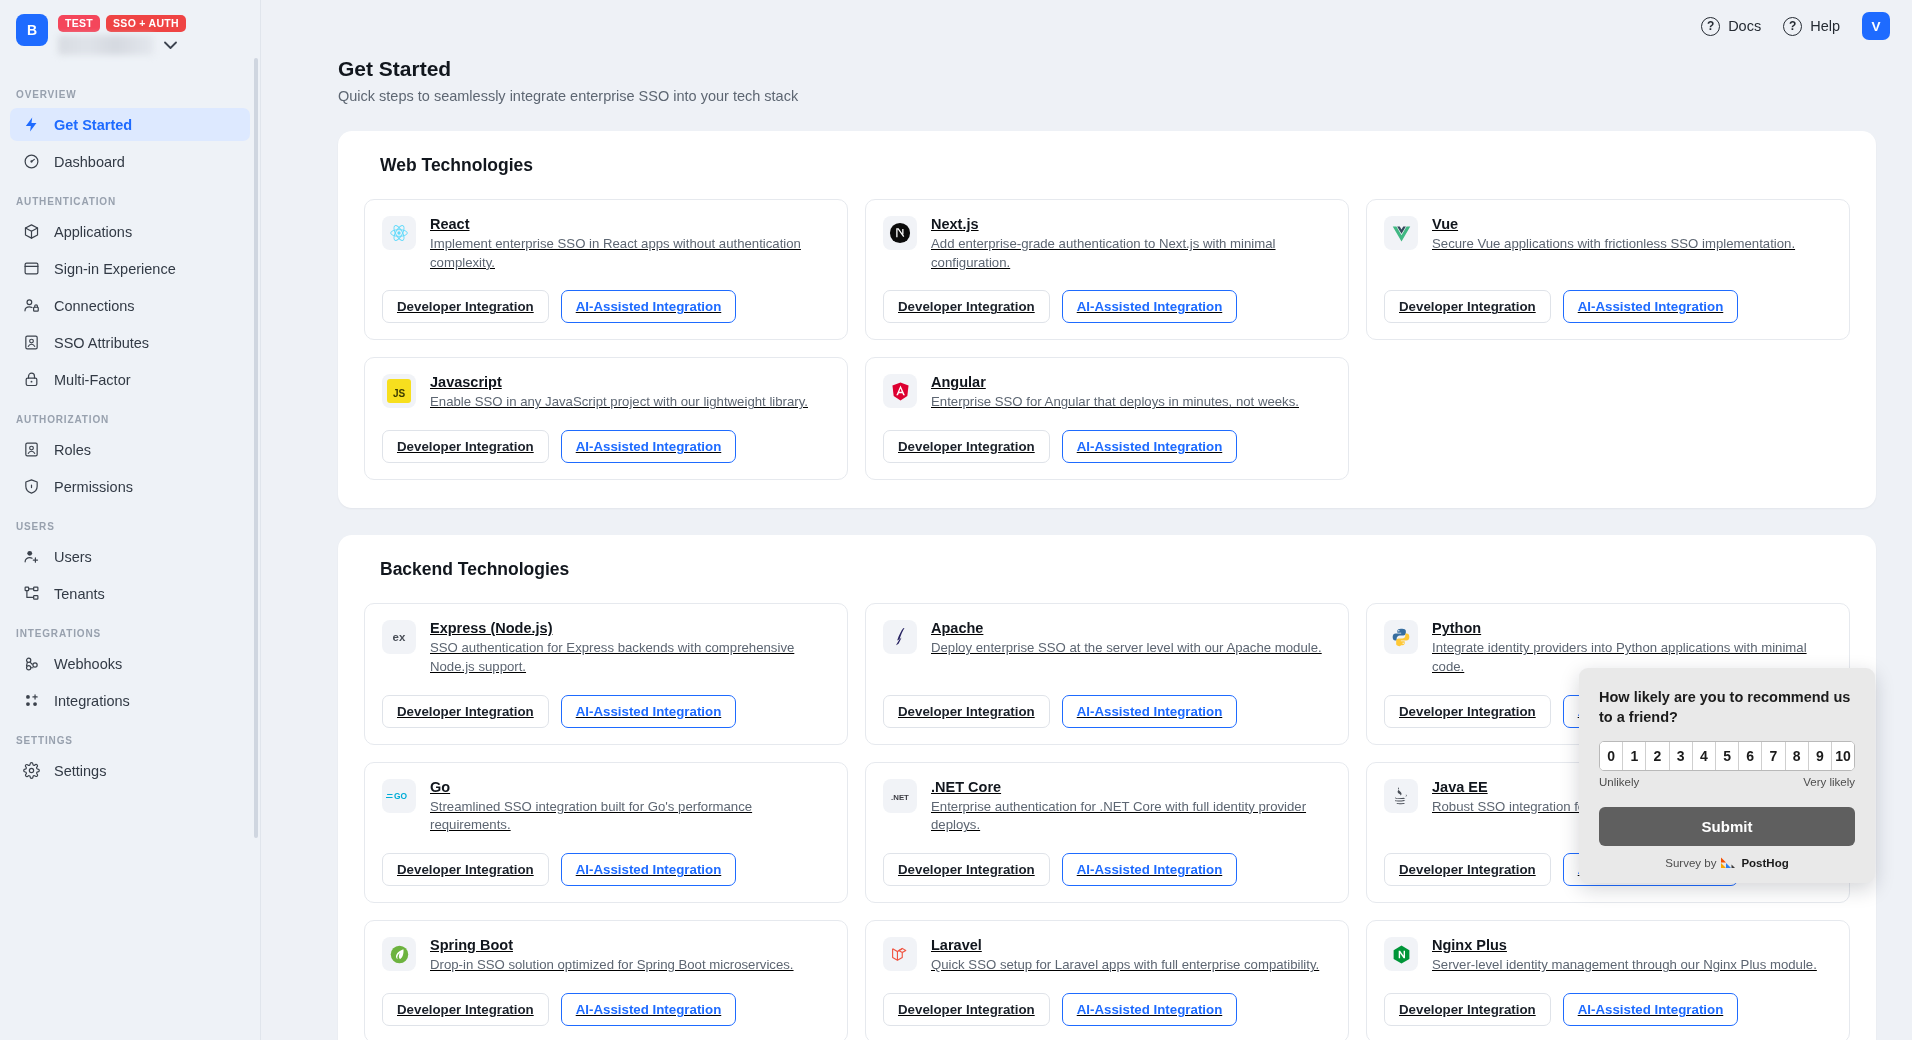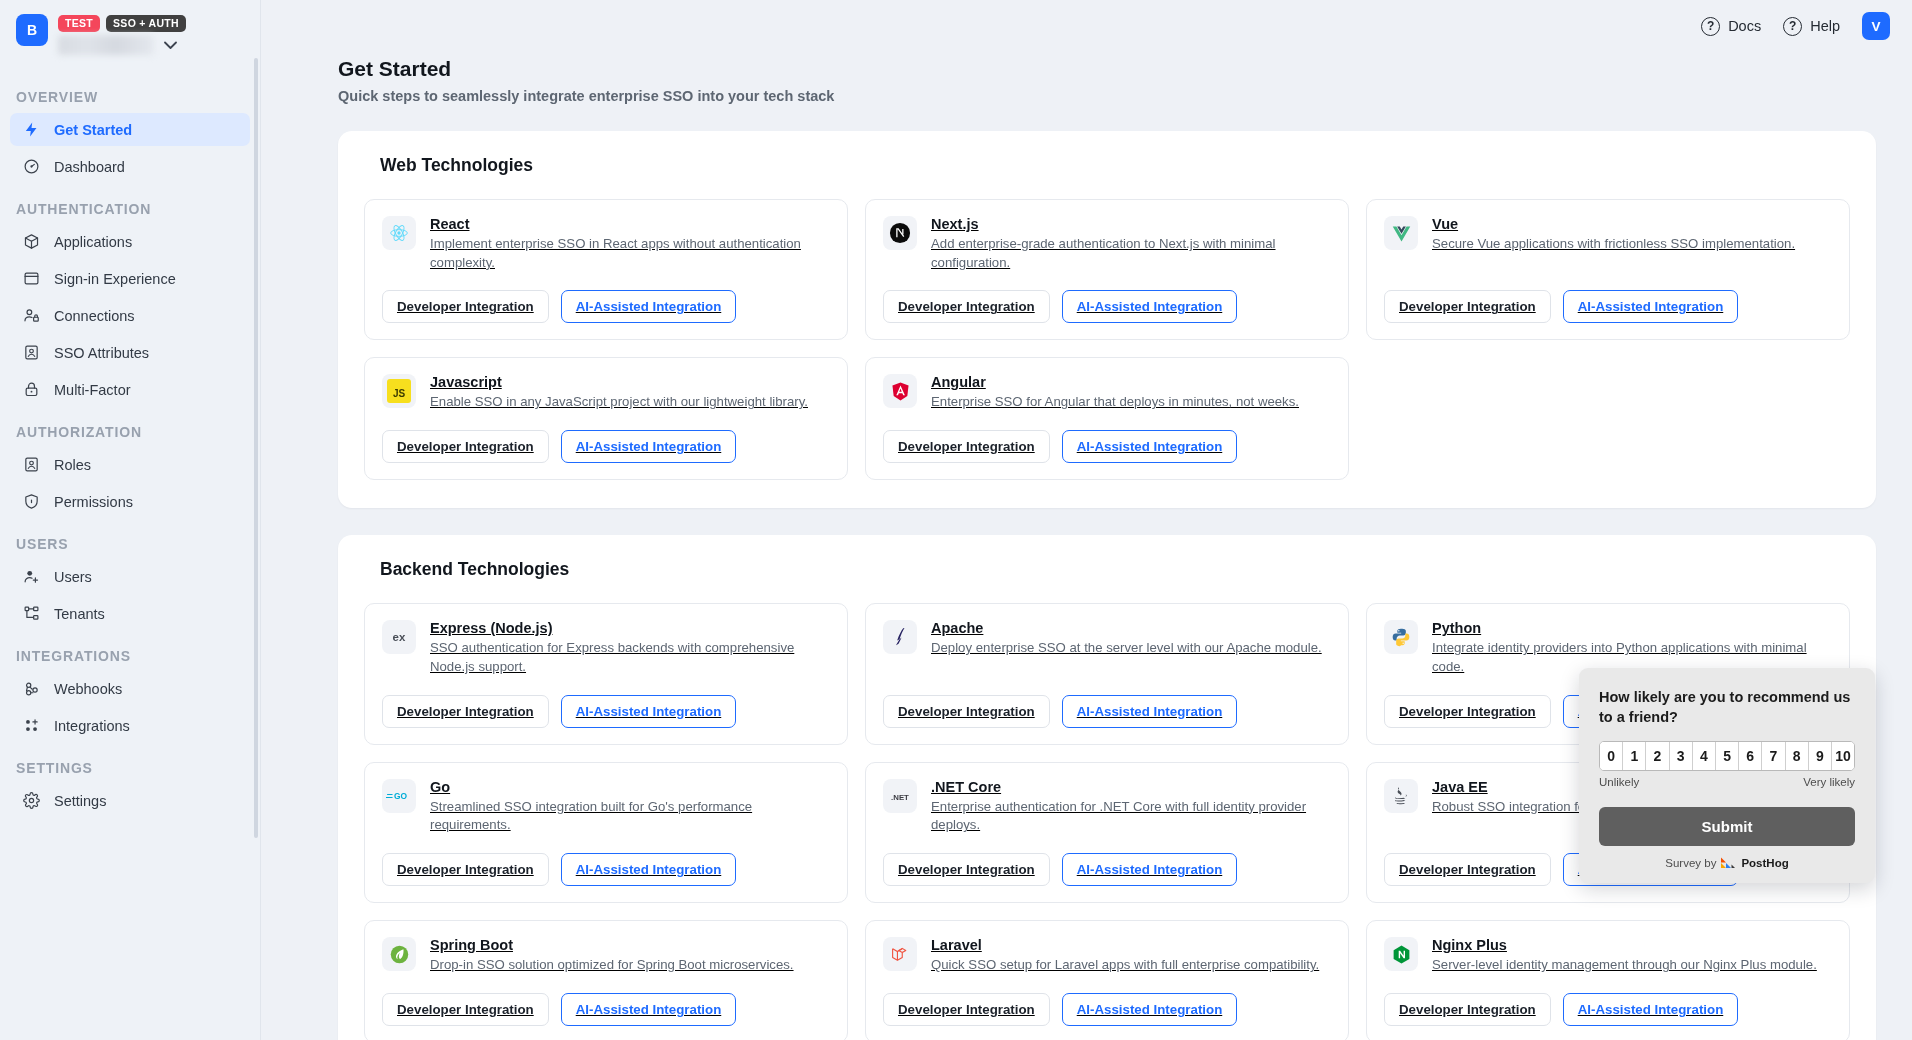--- a/index.html
+++ b/index.html
@@ -33,32 +33,32 @@
     flex: 0 0 32px;
   }
   .org-right { display: flex; flex-direction: column; gap: 3px; padding-top: 1px; }
   .org-badges { display: flex; gap: 6px; align-items: center; }
   .badge {
     font-size: 10.5px; font-weight: 700; color: #fff;
     padding: 2px 7px; border-radius: 5px; letter-spacing: .3px;
     line-height: 1.25;
   }
   .badge-test { background: #f4465b; }
-  .badge-sso { background: #404040; }
+  .badge-sso { background: #ef4444; }
   .org-name-row { display: flex; align-items: center; gap: 8px; }
   .org-name-blur {
     width: 96px; height: 20px; border-radius: 3px;
     background: linear-gradient(90deg,#d8dce2 0%, #dfe3e9 30%, #d5d9e0 60%, #e4e8ee 100%);
     filter: blur(3px);
   }
   .chev { color: #3d4450; font-size: 13px; line-height: 1; margin-left: 2px; }
 
   .nav { padding: 10px 0 0 0; }
   .nav-section {
-    font-size: 14px; font-weight: 700; letter-spacing: .85px;
+    font-size: 10px; font-weight: 700; letter-spacing: .85px;
     color: #98a1ae; padding: 14px 0 8px 16px; text-transform: uppercase;
   }
   .nav-item {
     display: flex; align-items: center; gap: 14px;
     height: 33px; margin: 0 10px 4px 10px;
     padding: 0 12px; border-radius: 7px;
     font-size: 14.5px; color: #323a45; cursor: pointer;
   }
   .nav-item .ic { width: 18px; height: 18px; display:flex; align-items:center; justify-content:center; color:#3b424c; flex:0 0 18px;}
   .nav-item.active { background: #dde9ff; color: #1e6bff; font-weight: 600; }
@@ -82,21 +82,21 @@
   }
   .user-avatar {
     width: 28px; height: 28px; border-radius: 7px; background: #1e6bff;
     color: #fff; font-size: 13.5px; font-weight: 700;
     display: flex; align-items: center; justify-content: center; cursor: pointer;
   }
 
   
   .content { padding: 5px 36px 0 77px; height: 988px; overflow: hidden; }
   .page-title { font-size: 21px; font-weight: 700; color: #11161d; margin-bottom: 7px; }
-  .page-sub { font-size: 14.5px; color: #5d6672; margin-bottom: 27px; font-weight: bold; }
+  .page-sub { font-size: 14.5px; color: #5d6672; margin-bottom: 27px; }
 
   .panel {
     background: #fff; border-radius: 14px; padding: 24px 26px 28px 26px;
     margin-bottom: 27px; box-shadow: 0 1px 2px rgba(16,24,40,.05);
   }
   .panel-title { font-size: 17.5px; font-weight: 700; color: #11161d; margin-bottom: 23px; margin-left: 16px; }
   .grid { display: grid; grid-template-columns: repeat(3, 1fr); gap: 17px; }
 
   .tech-card {
     border: 1px solid #e6e9ee; border-radius: 10px; padding: 16px 17px 16px 17px;

